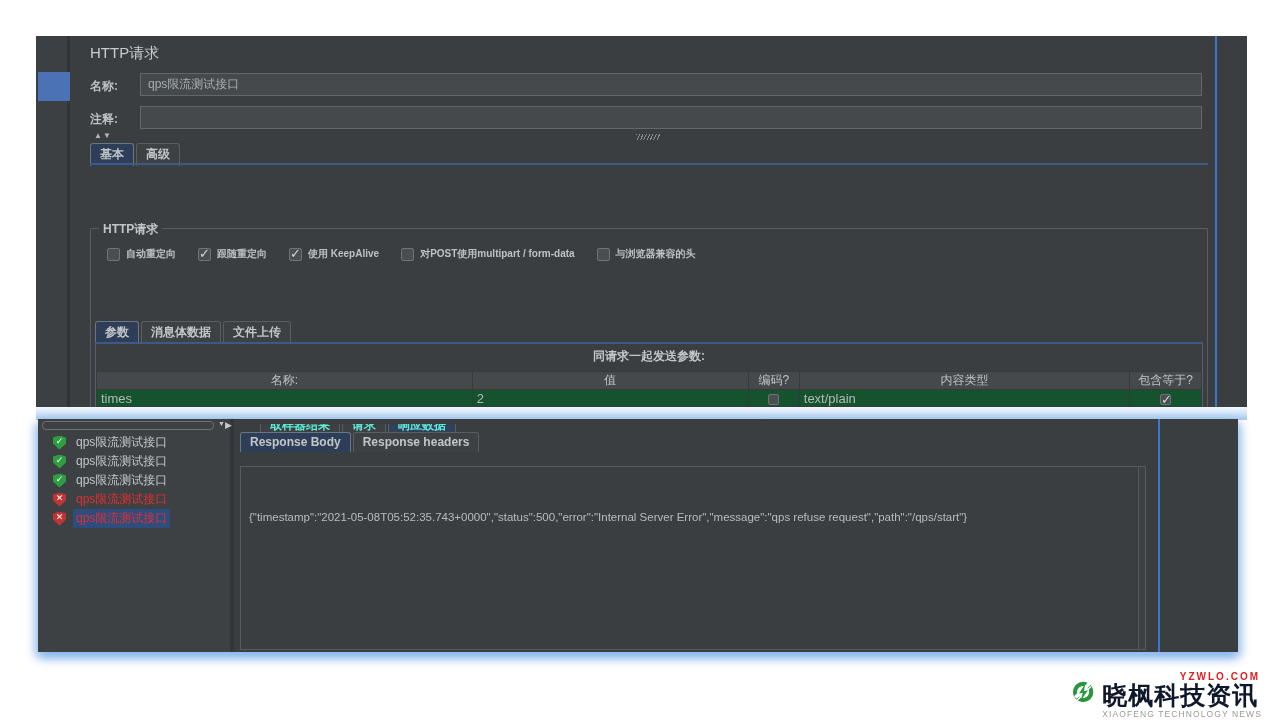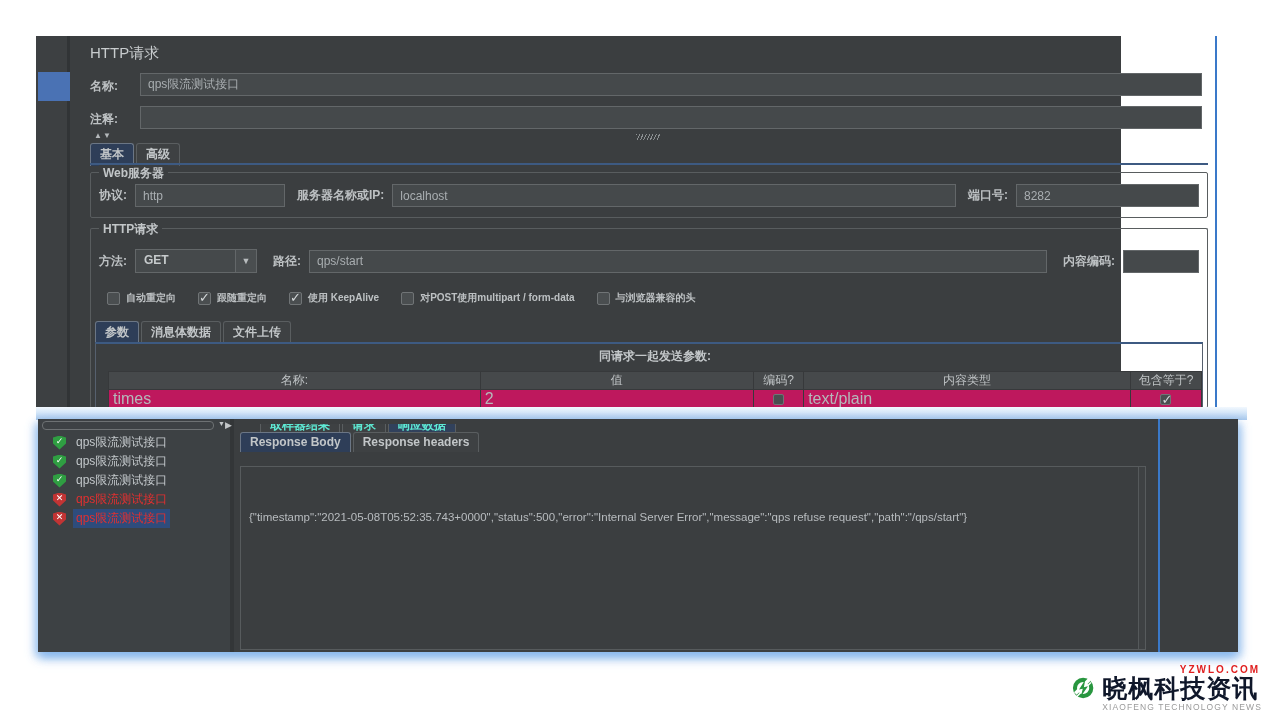--- a/index.html
+++ b/index.html
@@ -1,21 +1,21 @@
 <!DOCTYPE html>
 <html><head>
 <meta charset="utf-8">
 <style>
   * { margin:0; padding:0; box-sizing:border-box; }
   html,body { width:1280px; height:722px; background:#ffffff; overflow:hidden;
               font-family:"Liberation Sans","DejaVu Sans",sans-serif; }
   .abs { position:absolute; }
 
   
-  #top-panel { left:36px; top:36px; width:1085px; height:372px; background:#3b3e40; }
+  #top-panel { left:36px; top:36px; width:1211px; height:372px; background:#3b3e40; }
   #blue-strip { left:36px; top:407px; width:1211px; height:13px;
                 background:linear-gradient(#f2f8fe 0%,#d7e8f9 40%,#a9c9ec 100%); }
   #bottom-panel { left:38px; top:419px; width:1200px; height:233px; background:#3b3e40;
                   box-shadow:0 6px 10px rgba(130,180,235,.85), -4px 4px 8px rgba(130,180,235,.45),
                              4px 4px 8px rgba(130,180,235,.45); }
 
   
   .lbl { color:#bdc1c3; font-size:12px; font-weight:bold; white-space:nowrap; }
   .field { background:#45494b; border:1px solid #636769; color:#a9aeb1; font-size:12px;
            padding:2px 7px; height:23px; line-height:17px; white-space:nowrap; overflow:hidden; }
@@ -48,21 +48,21 @@
 
   
   .split-arrows { color:#b4b8ba; font-size:8px; letter-spacing:1px; }
   .grip { width:24px; height:6px;
           background:repeating-linear-gradient(115deg,#8b8f91 0 1px,transparent 1px 3px); }
 
   
   .ptable { width:100%; border-collapse:collapse; table-layout:fixed; }
   .ptable th { background:#46494b; color:#bfc3c5; font-size:12px; font-weight:normal;
                height:17px; border:1px solid #37393b; }
-  .ptable td { background:#be185d; color:#b5b9bb; font-size:16px; height:17px;
+  .ptable td { background:#14532d; color:#b5b9bb; font-size:13px; height:17px;
                padding:0 4px; border:1px solid #37393b; white-space:nowrap; overflow:hidden; }
   .ptable .ctr { text-align:center; }
   .ptable .cb { width:11px; height:11px; }
 
   
   #tree { left:0; top:0; width:196px; height:233px; background:#3d4144;
           border-right:4px solid #333638; }
   .tree-topbar { position:absolute; left:4px; right:16px; top:2px; height:9px;
                  border:1px solid #6d7173; border-radius:4px; }
   .tree-items { position:absolute; left:0; top:14px; right:0; }
@@ -101,21 +101,21 @@
                font-size:11.5px; white-space:nowrap; overflow:hidden; }
   .vscroll { position:absolute; right:0; top:0; bottom:0; width:7px;
              border-left:1px solid #55595b; background:#3e4143; }
   .blue-vline { background:#3a79c9; width:2px; }
 
   
   .tri { color:#c3c7c9; font-size:9px; }
 
   
   #logo { left:1072px; top:657px; width:190px; height:62px; display:flex;
-          align-items:center; gap:8px; }
+          align-items:flex-end; gap:8px; }
   .logo-text { display:flex; flex-direction:column; }
   .logo-domain { color:#e01f1f; font-size:10px; font-weight:bold; letter-spacing:2px;
                  text-align:right; padding-right:2px; }
   .logo-title { color:#0f172a; font-size:25px; font-weight:bold; letter-spacing:1px;
                 line-height:27px; white-space:nowrap; }
   .logo-sub { color:#9a9a9a; font-size:8.5px; letter-spacing:1.1px; white-space:nowrap; }
 </style>
 </head>
 <body>
 
@@ -133,46 +133,24 @@
   <input class="abs field" style="left: 104px; top: 70px; width: 1062px;" value="">
 
   <div class="abs split-arrows" style="left:58px;top:95px;">▲▼</div>
   <div class="abs grip" style="left:600px;top:98px;"></div>
 
   <div class="abs" style="left:54px;top:107px;text-decoration:underline;">
     <span class="tab sel">基本</span><span class="tab">高级</span>
   </div>
   <div class="abs" style="left:54px;top:127px;width:1118px;height:2px;background:#3d5a82;"></div>
 
-  <div class="abs groupbox" style="left:54px;top:136px;width:1118px;height:46px;">
-    <div class="legend">Web服务器</div>
-    <div class="flexrow" style="padding:11px 8px 0 8px;">
-      <span class="lbl">协议:</span>
-      <input class="field" style="width: 150px;" value="http">
-      <span class="lbl" style="margin-left:4px;">服务器名称或IP:</span>
-      <input class="field" style="flex: 1 1 0%;" value="localhost">
-      <span class="lbl" style="margin-left:4px;">端口号:</span>
-      <input class="field" style="width: 183px;" value="8282">
-    </div>
-  </div>
 
   <div class="abs groupbox" style="left:54px;top:192px;width:1118px;height:180px;border-bottom:none;">
     <div class="legend">HTTP请求</div>
 
-    <div class="flexrow" style="padding:20px 8px 0 8px;">
-      <span class="lbl">方法:</span>
-      <div class="dropdown">
-        <span class="val">GET</span>
-        <span class="arrow">▼</span>
-      </div>
-      <span class="lbl" style="margin-left:8px;">路径:</span>
-      <input class="field" style="flex: 1 1 0%;" value="qps/start">
-      <span class="lbl" style="margin-left:8px;">内容编码:</span>
-      <input class="field" style="width: 76px;" value="">
-    </div>
 
     <div class="flexrow" style="padding:18px 0 0 16px;gap:22px;">
       <span class="cbrow">
         <span class="cb"></span>
         <span class="lbl">自动重定向</span>
       </span>
       <span class="cbrow">
         <span class="cb checked"></span>
         <span class="lbl">跟随重定向</span>
       </span>
@@ -187,21 +165,21 @@
       <span class="cbrow">
         <span class="cb"></span>
         <span class="lbl">与浏览器兼容的头</span>
       </span>
     </div>
 
     <div class="abs" style="left:4px;top:92px;">
       <span class="tab sel">参数</span><span class="tab">消息体数据</span><span class="tab">文件上传</span>
     </div>
 
-    <div class="abs" style="left:4px;top:113px;width:1108px;height:67px;border:1px solid #56606e;border-top:2px solid #3d5a82;overflow:hidden;padding-left:12px;">
+    <div class="abs" style="left:4px;top:113px;width:1108px;height:67px;border:1px solid #56606e;border-top:2px solid #3d5a82;overflow:hidden;">
       <div style="text-align:center;color:#c3c7c9;font-size:12px;font-weight:bold;padding-top:4px;">同请求一起发送参数:</div>
       <table class="ptable" style="margin-top:6px;">
         <colgroup>
             <col style="width:34%">
             <col style="width:25%">
             <col style="width:4.6%">
                   <col style="width:29.9%">
             <col style="width:6.5%">
           </colgroup>
         <tbody>

